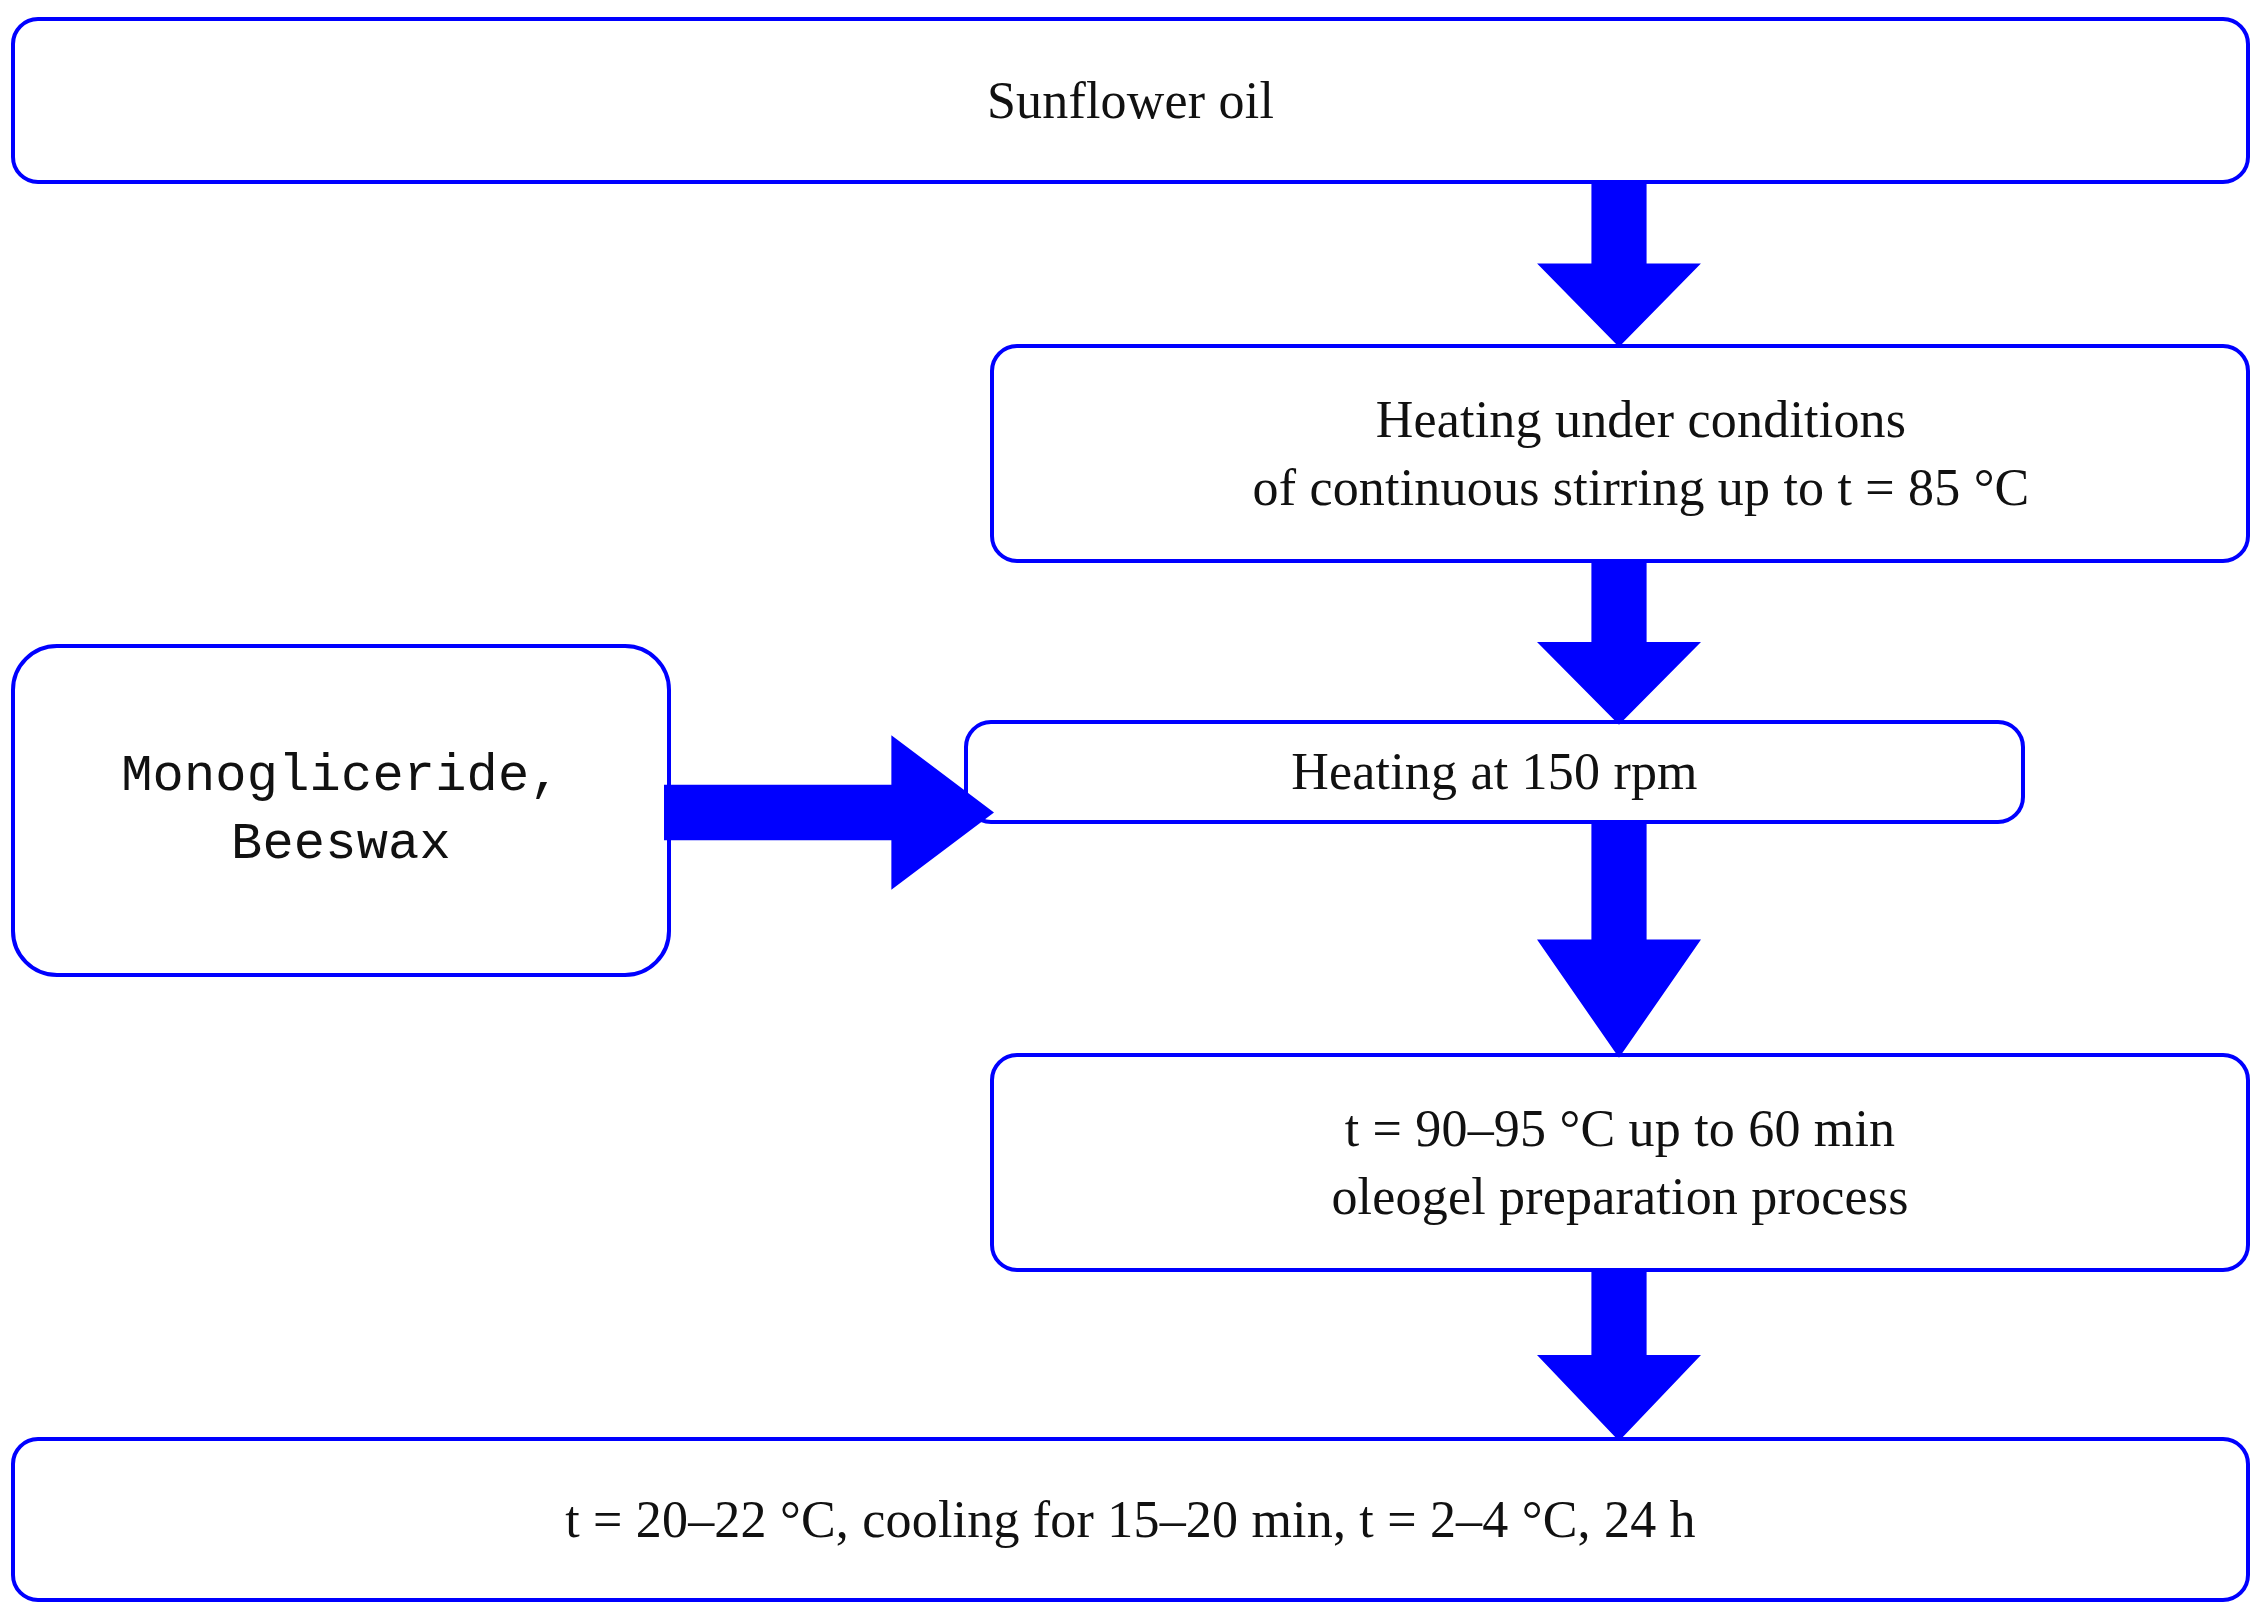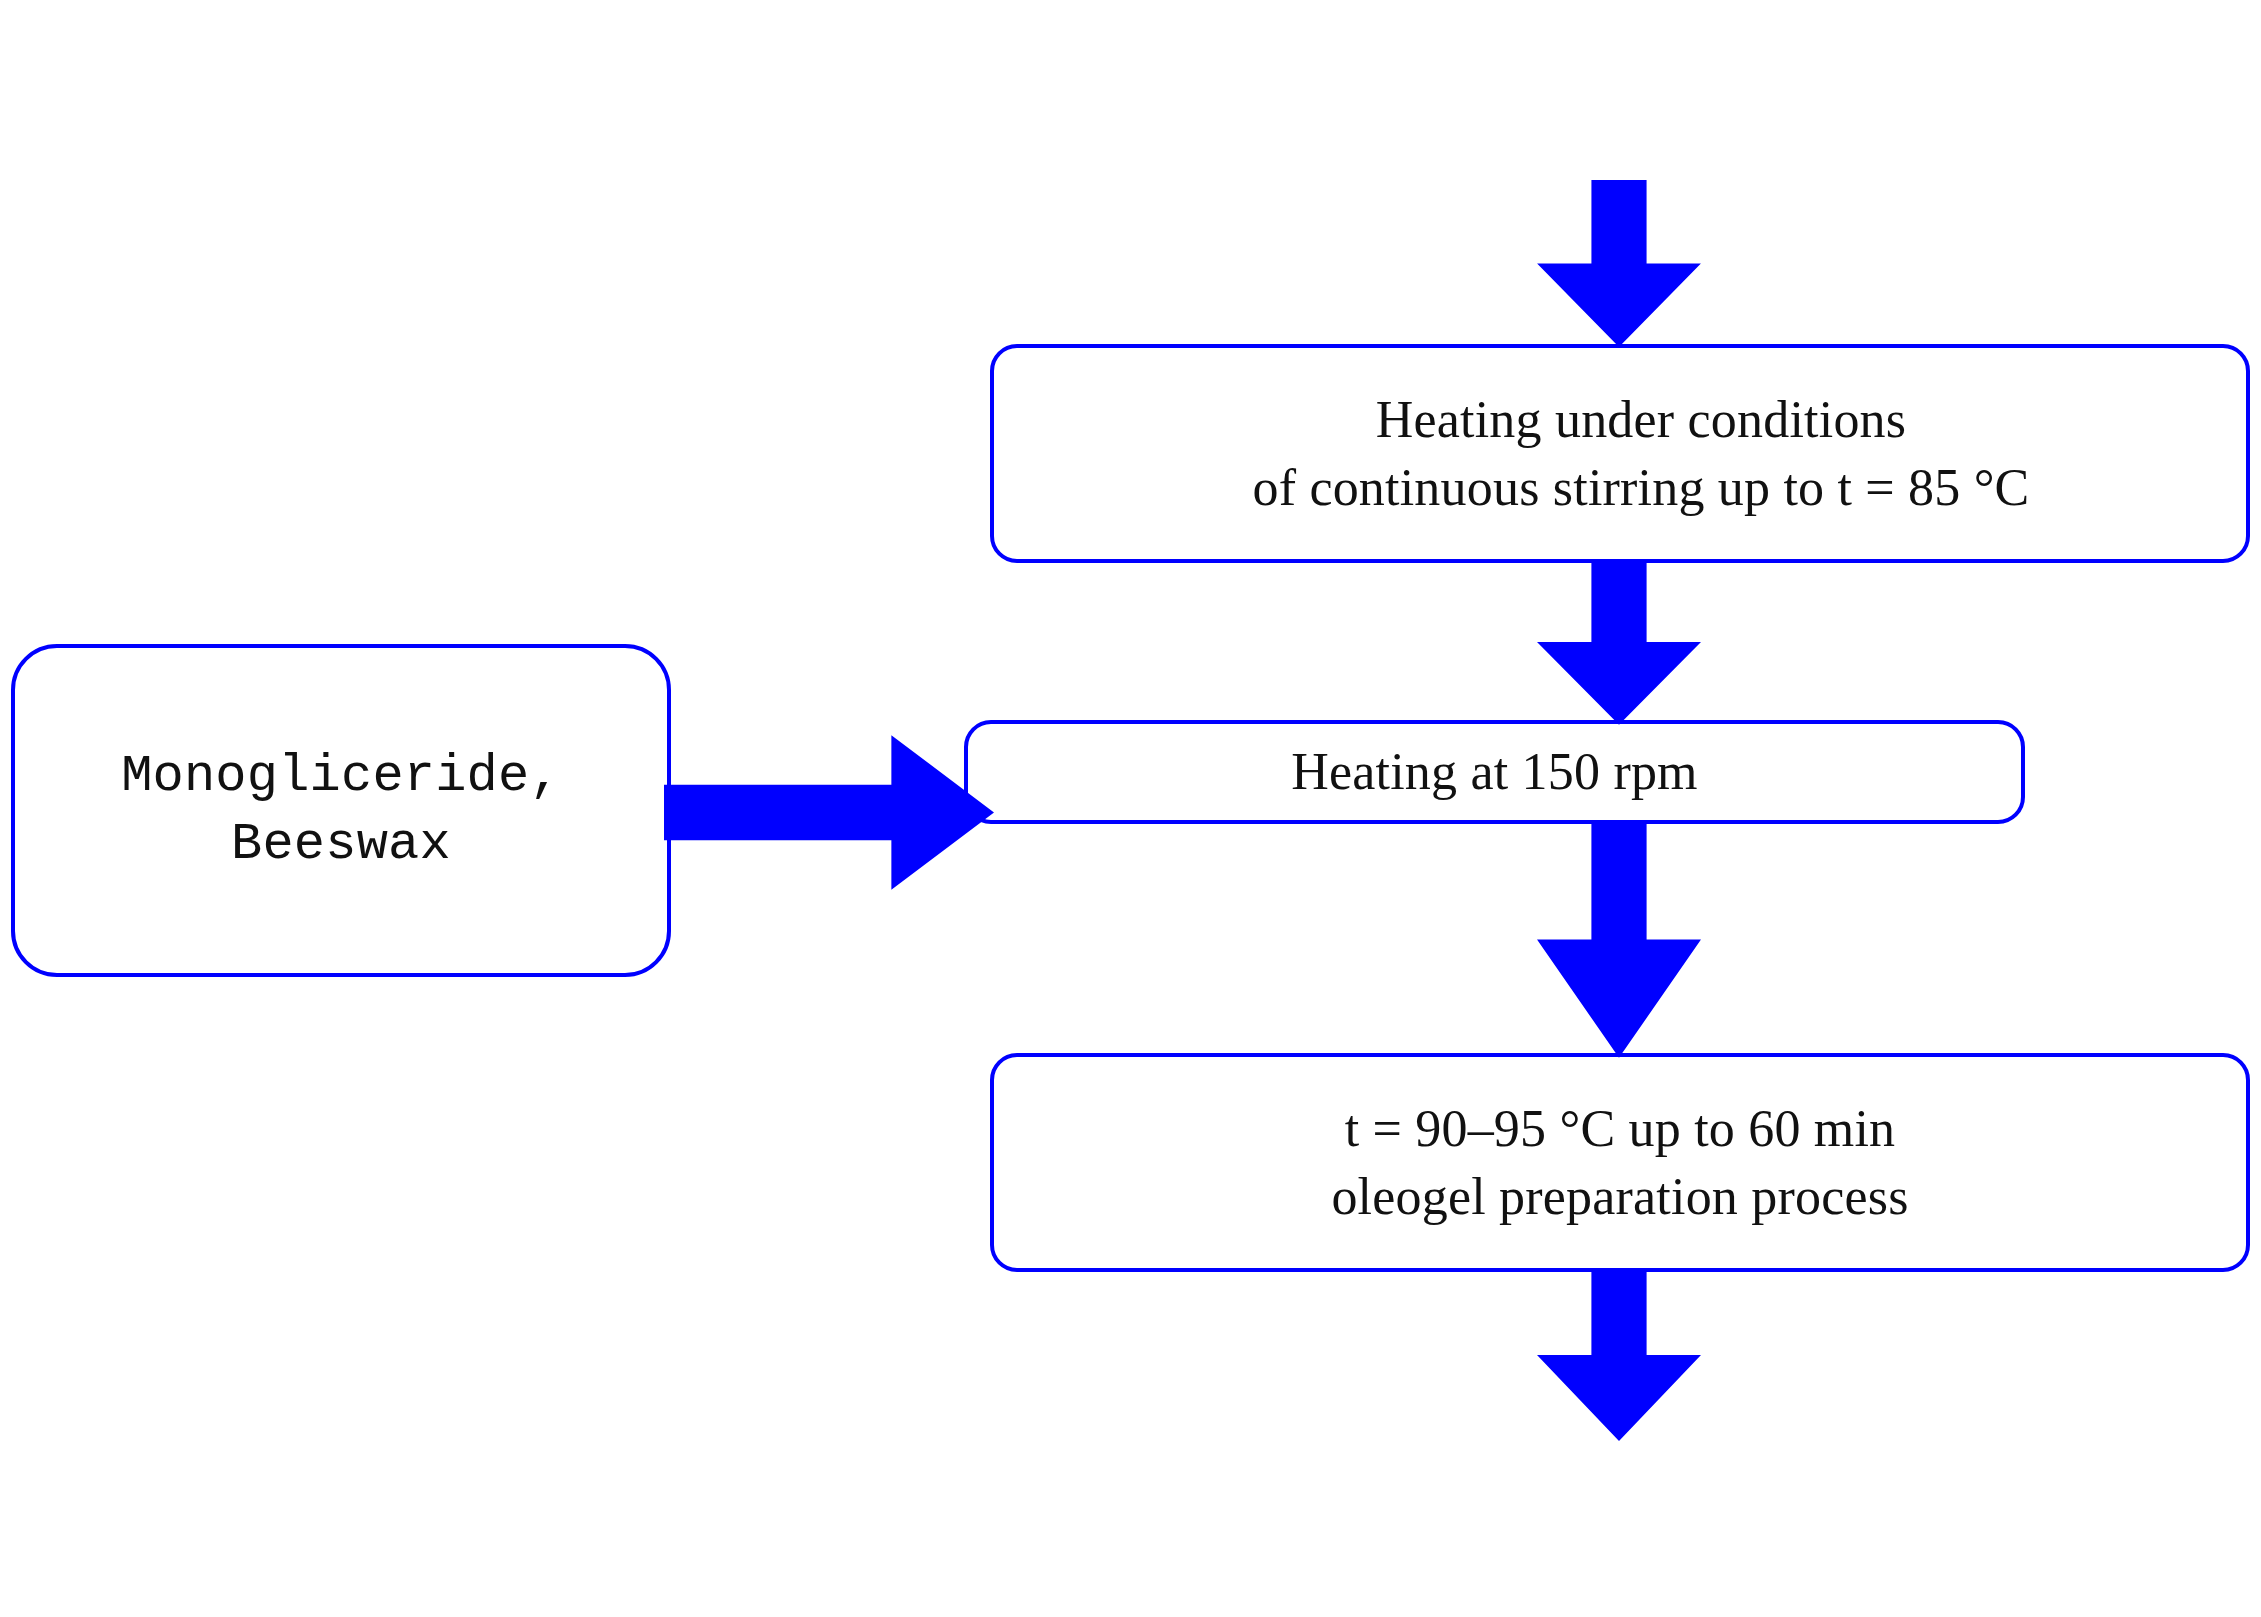--- a/index.html
+++ b/index.html
@@ -78,40 +78,46 @@
   #arrow-heating-to-rpm   { left: 1537px; top: 559px;  }
   #arrow-additives-to-rpm { left: 664px;  top: 735px;  }
   #arrow-rpm-to-oleogel   { left: 1537px; top: 821px; }
   #arrow-oleogel-to-cool  { left: 1537px; top: 1269px; }
 </style>
 </head>
 <body>
 
 <div id="canvas">
 
+  <div class="node" id="node-sunflower-oil">
+    <span class="lines">Sunflower oil</span>
+  </div>
 
   <div class="node" id="node-heating-stirring">
     <span class="lines">Heating under conditions
 of continuous stirring up to t = 85 °C</span>
   </div>
 
   <div class="node" id="node-additives">
     <span class="lines">Monogliceride,
 Beeswax</span>
   </div>
 
   <div class="node" id="node-heating-rpm">
     <span class="lines">Heating at 150 rpm</span>
   </div>
 
   <div class="node" id="node-oleogel">
     <span class="lines">t = 90–95 °C up to 60 min
 oleogel preparation process</span>
   </div>
 
+  <div class="node" id="node-cooling">
+    <span class="lines">t = 20–22 °C, cooling for 15–20 min, t = 2–4 °C, 24 h</span>
+  </div>
 
   <div class="arrow" id="arrow-oil-to-heating">
     <svg width="164" height="167" viewBox="0 0 208 212" xmlns="http://www.w3.org/2000/svg">
       <polygon points="69,0 139,0 139,106 208,106 104,212 0,106 69,106" fill="#0000FF"></polygon>
     </svg>
   </div>
 
   <div class="arrow" id="arrow-heating-to-rpm">
     <svg width="164" height="166" viewBox="0 0 208 210" xmlns="http://www.w3.org/2000/svg">
       <polygon points="69,0 139,0 139,105 208,105 104,210 0,105 69,105" fill="#0000FF"></polygon>

